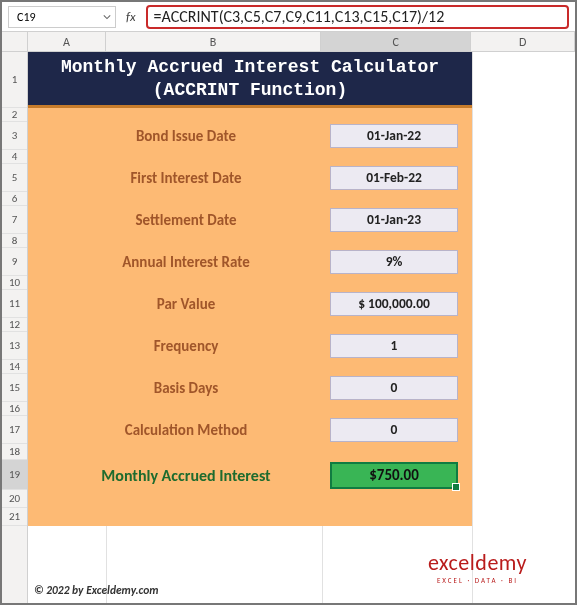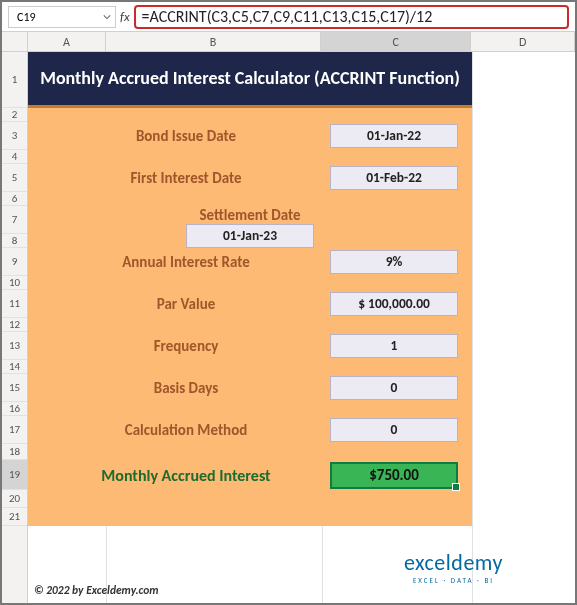--- a/index.html
+++ b/index.html
@@ -11,20 +11,21 @@
     height: 605px;
     overflow: hidden;
     border: 2px solid #777;
     position: relative;
   }
   .fbar {
     display: flex;
     align-items: center;
     padding: 4px 6px;
     border-bottom: 1px solid #d0d0d0;
+    gap: 6px;
     height: 30px;
     background: #fff;
   }
   .namebox {
     display: flex;
     align-items: center;
     border: 1px solid #ccc;
     height: 22px;
     padding: 0 4px 0 8px;
     width: 108px;
@@ -100,20 +101,21 @@
     color: #fff;
     text-align: center;
     font-size: 18px;
     font-weight: bold;
     display: flex;
     align-items: center;
     justify-content: center;
     line-height: 1.25;
     border-bottom: 3px solid #c77c2b;
     padding: 4px;
+    font-family: Liberation Mono, monospace;
   }
   .calcbody {
     position: absolute;
     left: 0;
     top: 56px;
     width: 444px;
     background: #fdba74;
   }
   .frow {
     display: flex;
@@ -175,24 +177,24 @@
     border: 1px solid #fff;
   }
   .gridline-v {
     position: absolute;
     top: 0;
     bottom: 0;
     border-right: 1px solid #e1e1e1;
   }
   .wm {
     position: absolute;
-    right: 72px;
+    right: 48px;
     bottom: 18px;
     text-align: center;
-    color: #0369a1;
+    color: #b91c1c;
     font-size: 12px;
     line-height: 1.2;
   }
   .wm .big { font-size: 22px; letter-spacing: 0.5px; }
   .wm .sm { font-size: 7px; letter-spacing: 2px; }
   .copy {
     position: absolute;
     left: 6px;
     bottom: 6px;
     font-size: 11.5px;
@@ -263,21 +265,21 @@
         <div class="frow" style="height: 28px;">
           <div class="lab">Bond Issue Date</div>
           <div class="val">01-Jan-22</div>
         </div>
         <div style="height: 14px;"></div>
         <div class="frow" style="height: 28px;">
           <div class="lab">First Interest Date</div>
           <div class="val">01-Feb-22</div>
         </div>
         <div style="height: 14px;"></div>
-        <div class="frow" style="height: 28px; flex-direction: column;">
+        <div class="frow" style="height: 28px;">
           <div class="lab">Settlement Date</div>
           <div class="val">01-Jan-23</div>
         </div>
         <div style="height: 14px;"></div>
         <div class="frow" style="height: 28px;">
           <div class="lab">Annual Interest Rate</div>
           <div class="val">9%</div>
         </div>
         <div style="height: 14px;"></div>
         <div class="frow" style="height: 28px;">

